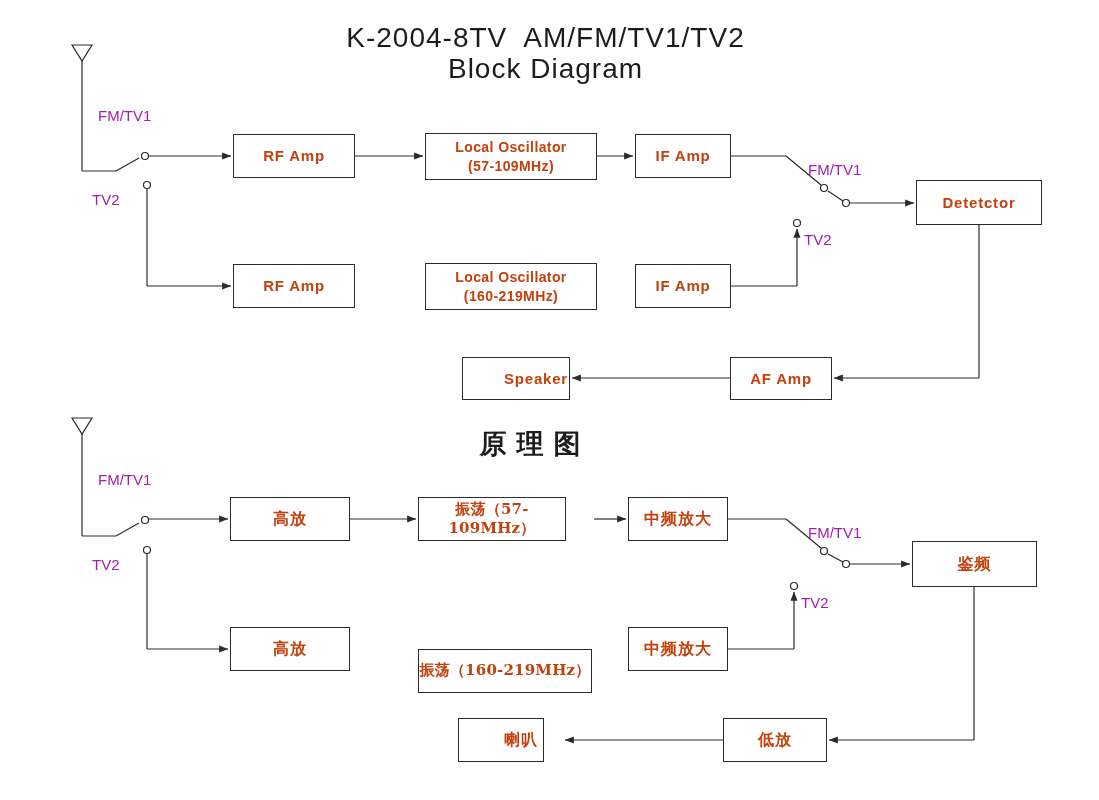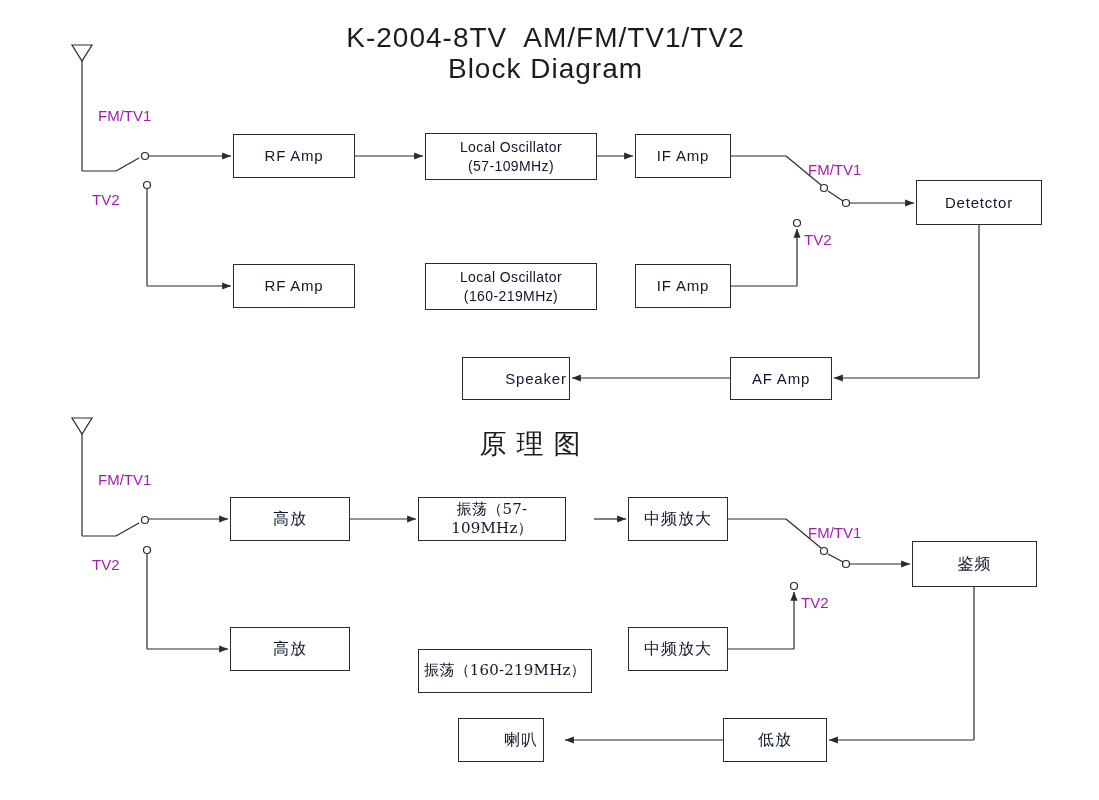--- a/index.html
+++ b/index.html
@@ -12,22 +12,22 @@
     font-size:28px;color:#1c1c1c;letter-spacing:1px;white-space:pre;
   }
   .cn-title{
     position:absolute;text-align:center;
     font-family:"DejaVu Serif","Liberation Serif",serif;
     font-size:27px;color:#1c1c1c;letter-spacing:10px;white-space:pre;
   }
   .box{
     position:absolute;border:1.2px solid #2b2b2b;background:#fff;
     display:flex;flex-direction:column;align-items:center;justify-content:center;
-    text-align:center;font-size:15px;color:#0f172a;letter-spacing:0.8px;
-    line-height:1.3;box-sizing:border-box;
+    text-align:center;font-size:15px;color:#c2410c;letter-spacing:0.8px;
+    line-height:1.3;box-sizing:border-box;font-weight:bold;
   }
   .box.small{font-size:14px;letter-spacing:0.4px;}
   .box.cn{
     font-family:"DejaVu Serif","Liberation Serif",serif;
     font-size:16px;letter-spacing:1px;
   }
   .box.cn.small{font-size:15px;letter-spacing:0.2px;}
   .lbl{
     position:absolute;font-family:Liberation Sans, sans-serif;
     font-size:15px;color:#a21caf;white-space:pre;
@@ -164,21 +164,21 @@
   <div class="box small" style="left:425px;top:263px;width:172px;height:47px;">
     <span>Local Oscillator</span>
     <span>(160-219MHz)</span>
   </div>
   <div class="box" style="left:635px;top:264px;width:96px;height:44px;">IF Amp</div>
 
   <div class="box" style="left:916px;top:180px;width:126px;height:45px;">Detetctor</div>
   <div class="box" style="left:730px;top:357px;width:102px;height:43px;">AF Amp</div>
   <div class="box" style="left:462px;top:357px;width:108px;height:43px;padding-left:40px;">Speaker</div>
 
-  <div class="cn-title" style="left:460px;top:426px;width:150px;">原理图</div>
+  <div class="cn-title" style="left:460px;top:426px;width:150px;font-weight:bold;">原理图</div>
 
   <div class="lbl" style="left:98px;top:471px;">FM/TV1</div>
   <div class="lbl" style="left:92px;top:556px;">TV2</div>
   <div class="lbl" style="left:808px;top:524px;">FM/TV1</div>
   <div class="lbl" style="left:801px;top:594px;">TV2</div>
 
   <div class="box cn" style="left:230px;top:497px;width:120px;height:44px;">高放</div>
   <div class="box cn small" style="left:418px;top:497px;width:148px;height:44px;">振荡（57-109MHz）</div>
   <div class="box cn" style="left:628px;top:497px;width:100px;height:44px;">中频放大</div>
 

